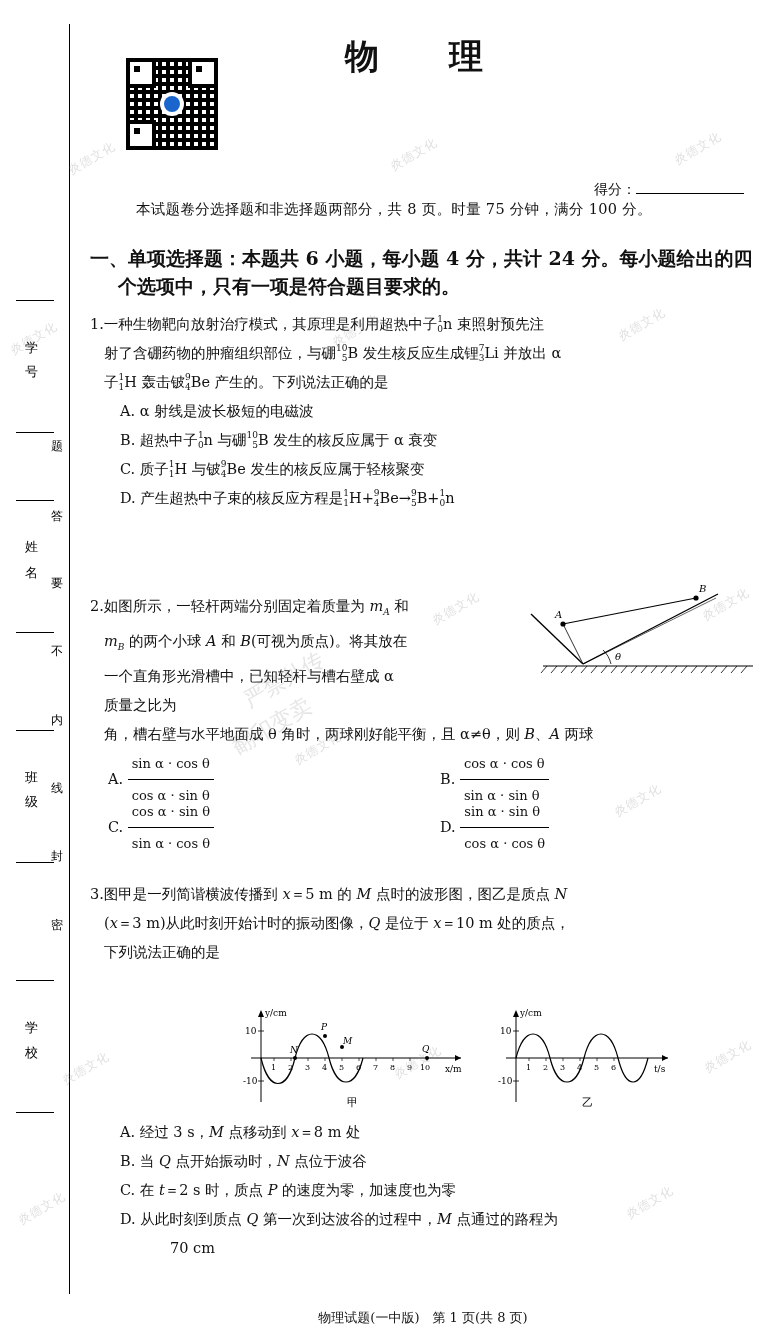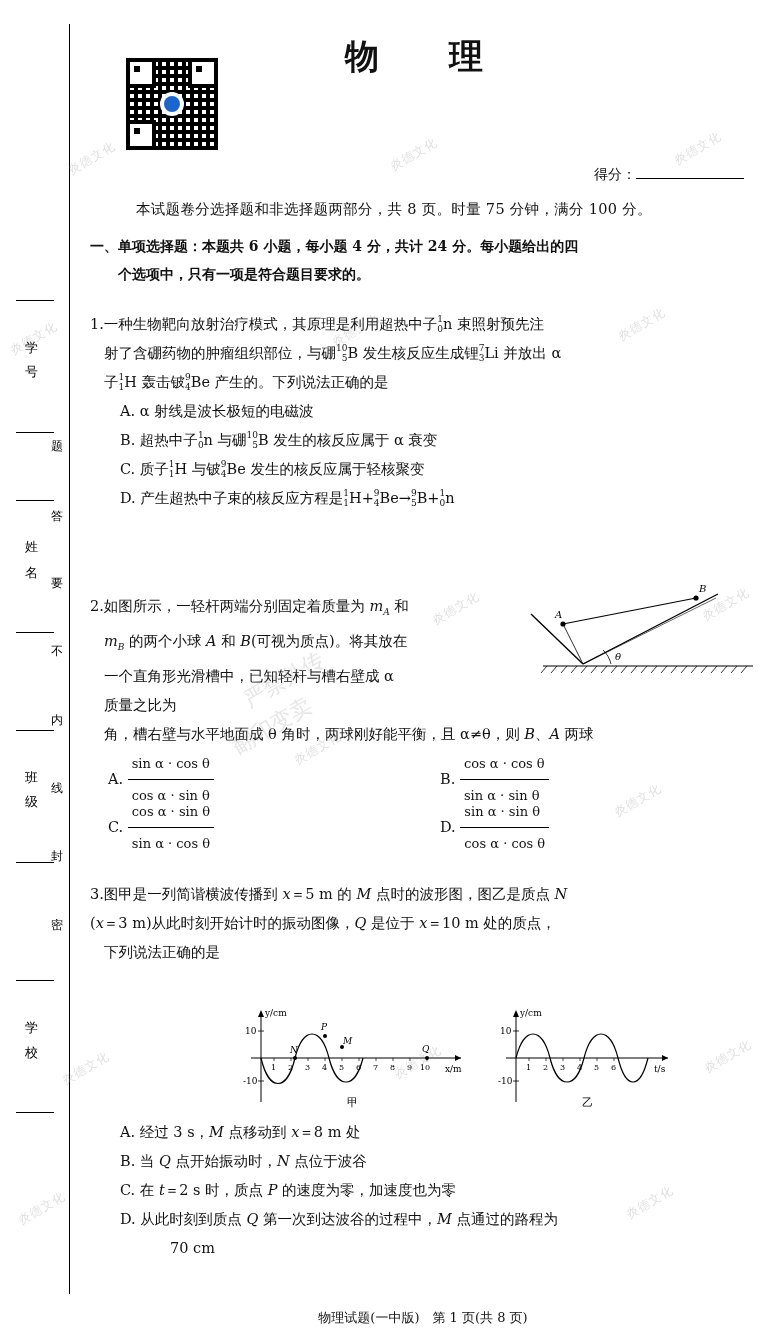--- a/index.html
+++ b/index.html
@@ -28,30 +28,30 @@
   .title{
     text-align:center;font-size:20px;font-weight:bold;margin-top:20px;
     letter-spacing:1px;
   }
   .subject{
     text-align:center;font-size:34px;font-weight:bold;letter-spacing:18px;
     margin-top:34px;
     font-family:"DejaVu Sans","Liberation Sans",sans-serif;
   }
   .score-line{
-    position:absolute;right:24px;top:164px;font-size:14px;
+    position:absolute;right:24px;top:179px;font-size:14px;
   }
   .score-line .blank{display:inline-block;width:108px;border-bottom:1px solid #000;height:14px;}
 
   .notice{
     position:absolute;left:58px;top:200px;font-size:14.5px;letter-spacing:.3px;
   }
 
   .sec-head{
-    position:absolute;left:12px;top:232px;width:672px;font-size:14px;font-weight:bold;
+    position:absolute;left:12px;top:244px;width:672px;font-size:19px;font-weight:bold;
     line-height:28px;
   }
   .sec-head .ln2{display:block;text-indent:28px;}
 
   .q{position:absolute;font-size:14.5px;line-height:29px;}
   .q .body{display:block;}
   .opt{display:block;}
 
   
   .qr{
@@ -251,21 +251,21 @@
       <text x="112" y="82" font-size="10" font-style="italic" font-family="DejaVu Serif, serif">θ</text>
       <text x="52" y="40" font-size="10" font-style="italic" font-family="DejaVu Serif, serif">A</text>
       <text x="196" y="14" font-size="10" font-style="italic" font-family="DejaVu Serif, serif">B</text>
     </svg>
   </div>
 
   <div class="q" style="left:12px;top:880px;width:672px;">
     <span class="body">
       <span>3.</span>图甲是一列简谐横波传播到 <i>x</i>＝5 m 的 <i>M</i> 点时的波形图，图乙是质点 <i>N</i>
     </span>
-    <span class="body" style="">(<i>x</i>＝3 m)从此时刻开始计时的振动图像，<i>Q</i> 是位于 <i>x</i>＝10 m 处的质点，</span>
+    <span class="body" style="margin-left:14px;">(<i>x</i>＝3 m)从此时刻开始计时的振动图像，<i>Q</i> 是位于 <i>x</i>＝10 m 处的质点，</span>
     <span class="body" style="margin-left:14px;">下列说法正确的是</span>
   </div>
 
   <div class="fig" style="left:165px;top:1000px;">
     <svg width="230" height="110" viewBox="0 0 230 110">
       <line x1="8" y1="58" x2="218" y2="58" stroke="#000" stroke-width="1"></line>
       <polygon points="218,58 212,55 212,61" fill="#000"></polygon>
       <line x1="18" y1="12" x2="18" y2="102" stroke="#000" stroke-width="1"></line>
       <polygon points="18,10 15,17 21,17" fill="#000"></polygon>
       <text x="22" y="16" font-size="9" font-family="DejaVu Serif, serif">y/cm</text>

